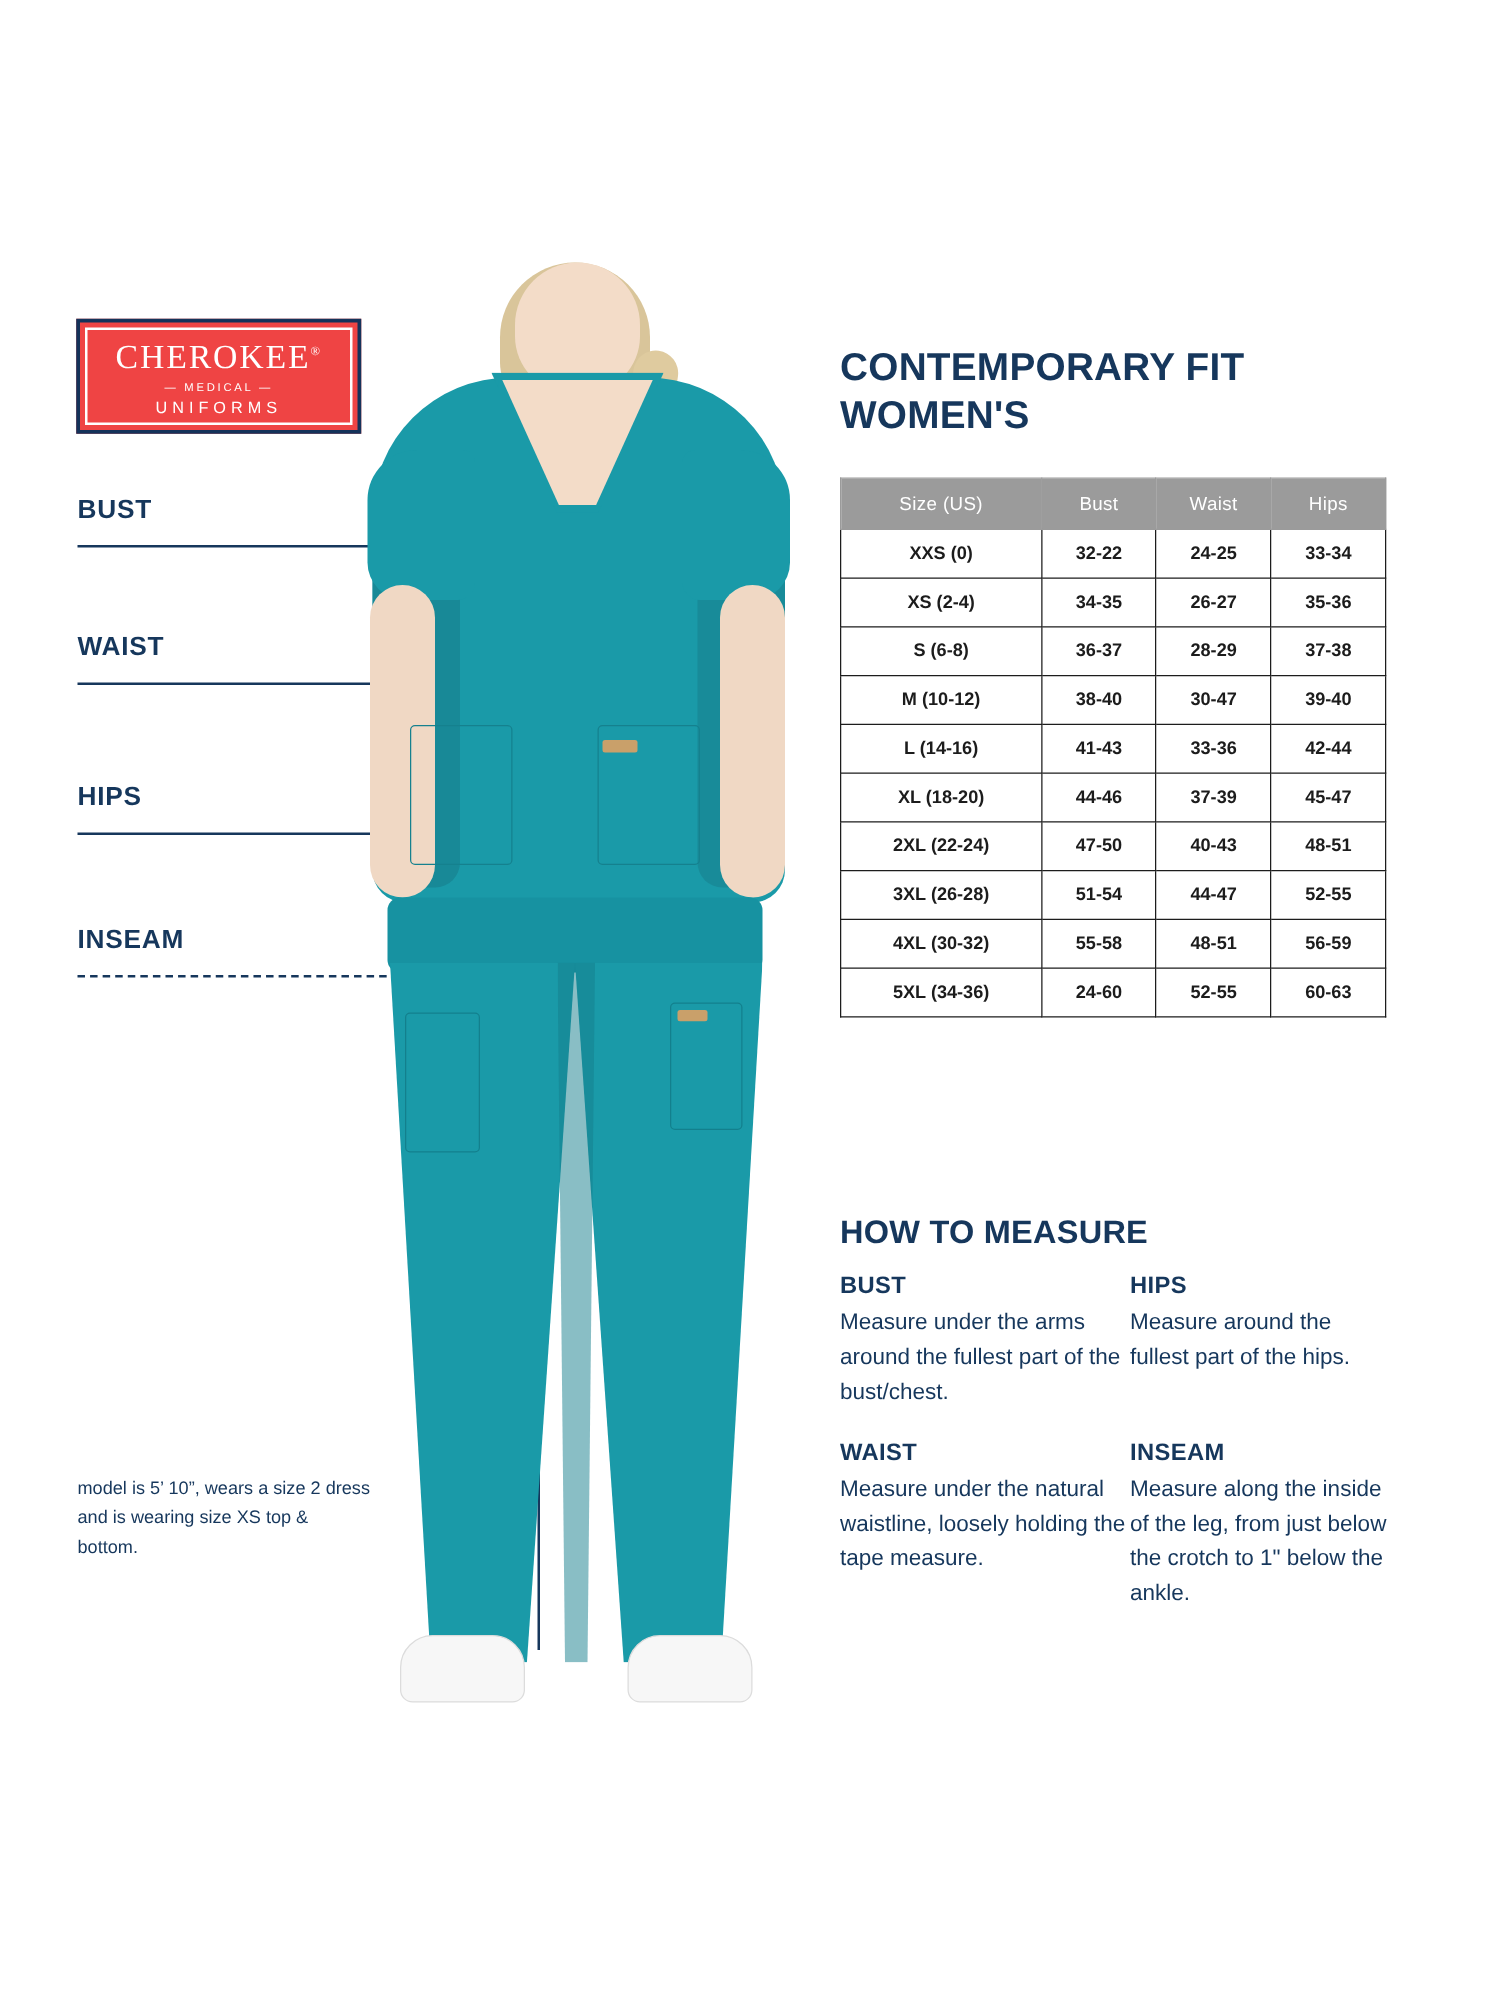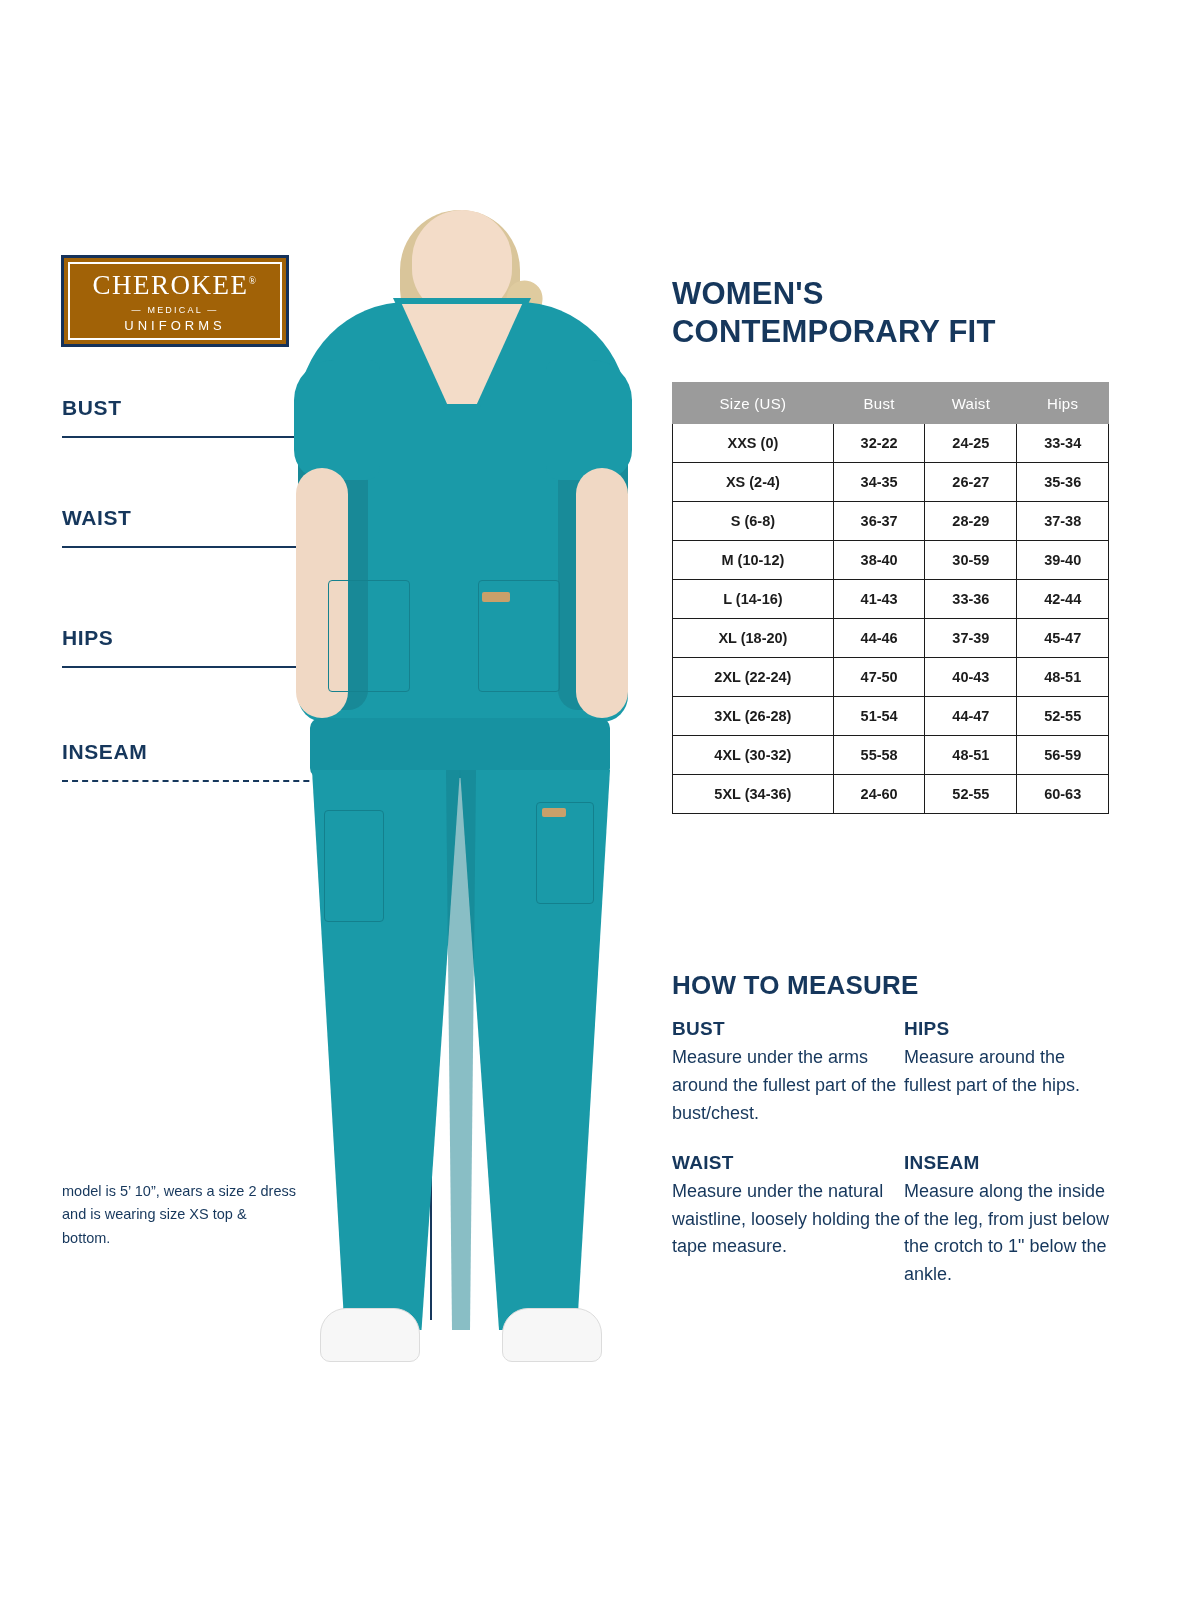--- a/index.html
+++ b/index.html
@@ -17,21 +17,21 @@
   }
 
   
   .logo-box {
     position: absolute;
     left: 61px;
     top: 255px;
     width: 228px;
     height: 92px;
     border: 3px solid #15325a;
-    background: #a16207;
+    background: #ef4444;
     box-sizing: border-box;
     display: flex;
     flex-direction: column;
     align-items: center;
     justify-content: center;
   }
   .logo-inner {
     border: 2px solid #ffffff;
     width: 210px;
     height: 74px;
@@ -249,22 +249,22 @@
               clip-path: polygon(0 0, 100% 0, 80% 100%, 20% 100%);"></div>
   <div class="ph" style="left:74px; top:600px; width:58px; height:110px; border:1px solid #13808d; border-radius:4px;"></div>
   <div class="ph" style="left:286px; top:592px; width:56px; height:100px; border:1px solid #13808d; border-radius:4px;"></div>
   <div class="ph" style="left:292px; top:598px; width:24px; height:9px; background:#c9a06a; border-radius:2px;"></div>
 
   <div class="ph" style="left:70px; top:1098px; width:98px; height:52px; background:#f7f7f7; border:1px solid #dcdcdc; border-radius:26px 26px 10px 10px;"></div>
   <div class="ph" style="left:252px; top:1098px; width:98px; height:52px; background:#f7f7f7; border:1px solid #dcdcdc; border-radius:26px 26px 10px 10px;"></div>
 </div>
 
 <div class="title">
+  <div>CONTEMPORARY FIT</div>
   <div>WOMEN'S</div>
-  <div>CONTEMPORARY FIT</div>
 </div>
 
 <table class="size-table">
   <thead>
     <tr>
       <th class="sz">Size (US)</th>
       <th class="num">Bust</th>
       <th class="num">Waist</th>
       <th class="num">Hips</th>
     </tr>
@@ -284,21 +284,21 @@
     </tr>
     <tr>
       <td class="sz">S (6-8)</td>
       <td class="num">36-37</td>
       <td class="num">28-29</td>
       <td class="num">37-38</td>
     </tr>
     <tr>
       <td class="sz">M (10-12)</td>
       <td class="num">38-40</td>
-      <td class="num">30-59</td>
+      <td class="num">30-47</td>
       <td class="num">39-40</td>
     </tr>
     <tr>
       <td class="sz">L (14-16)</td>
       <td class="num">41-43</td>
       <td class="num">33-36</td>
       <td class="num">42-44</td>
     </tr>
     <tr>
       <td class="sz">XL (18-20)</td>

